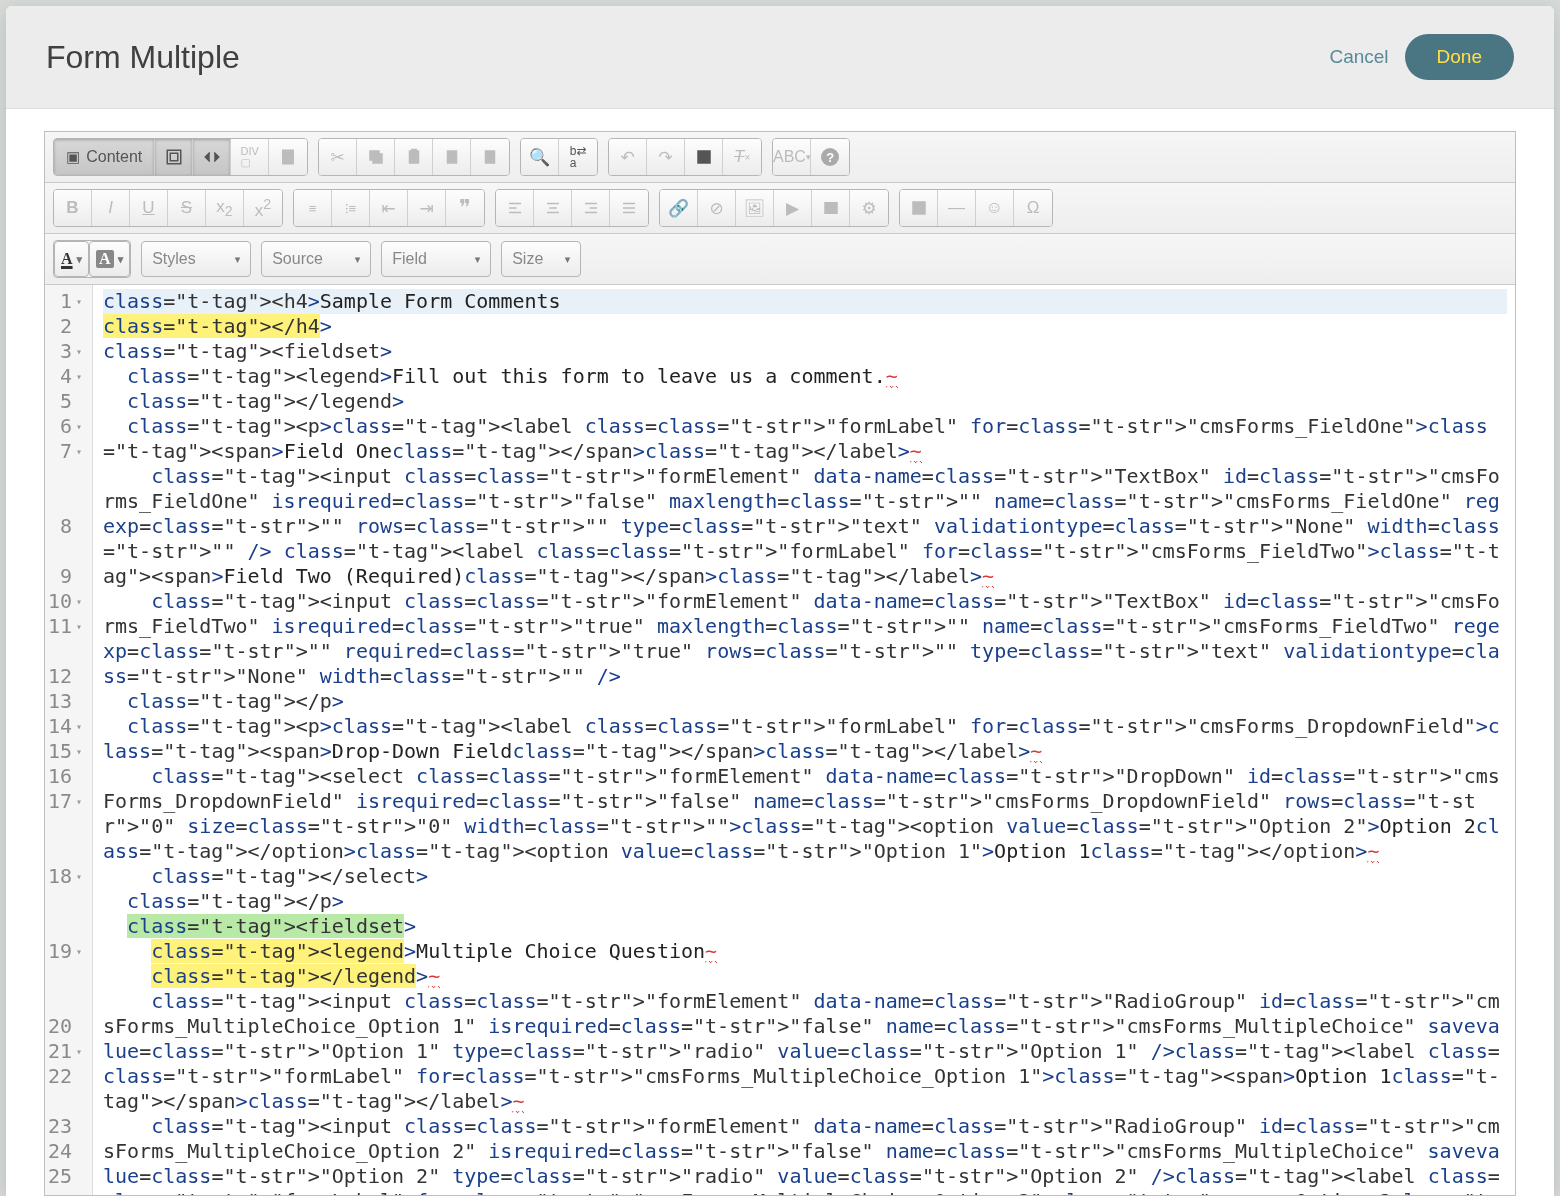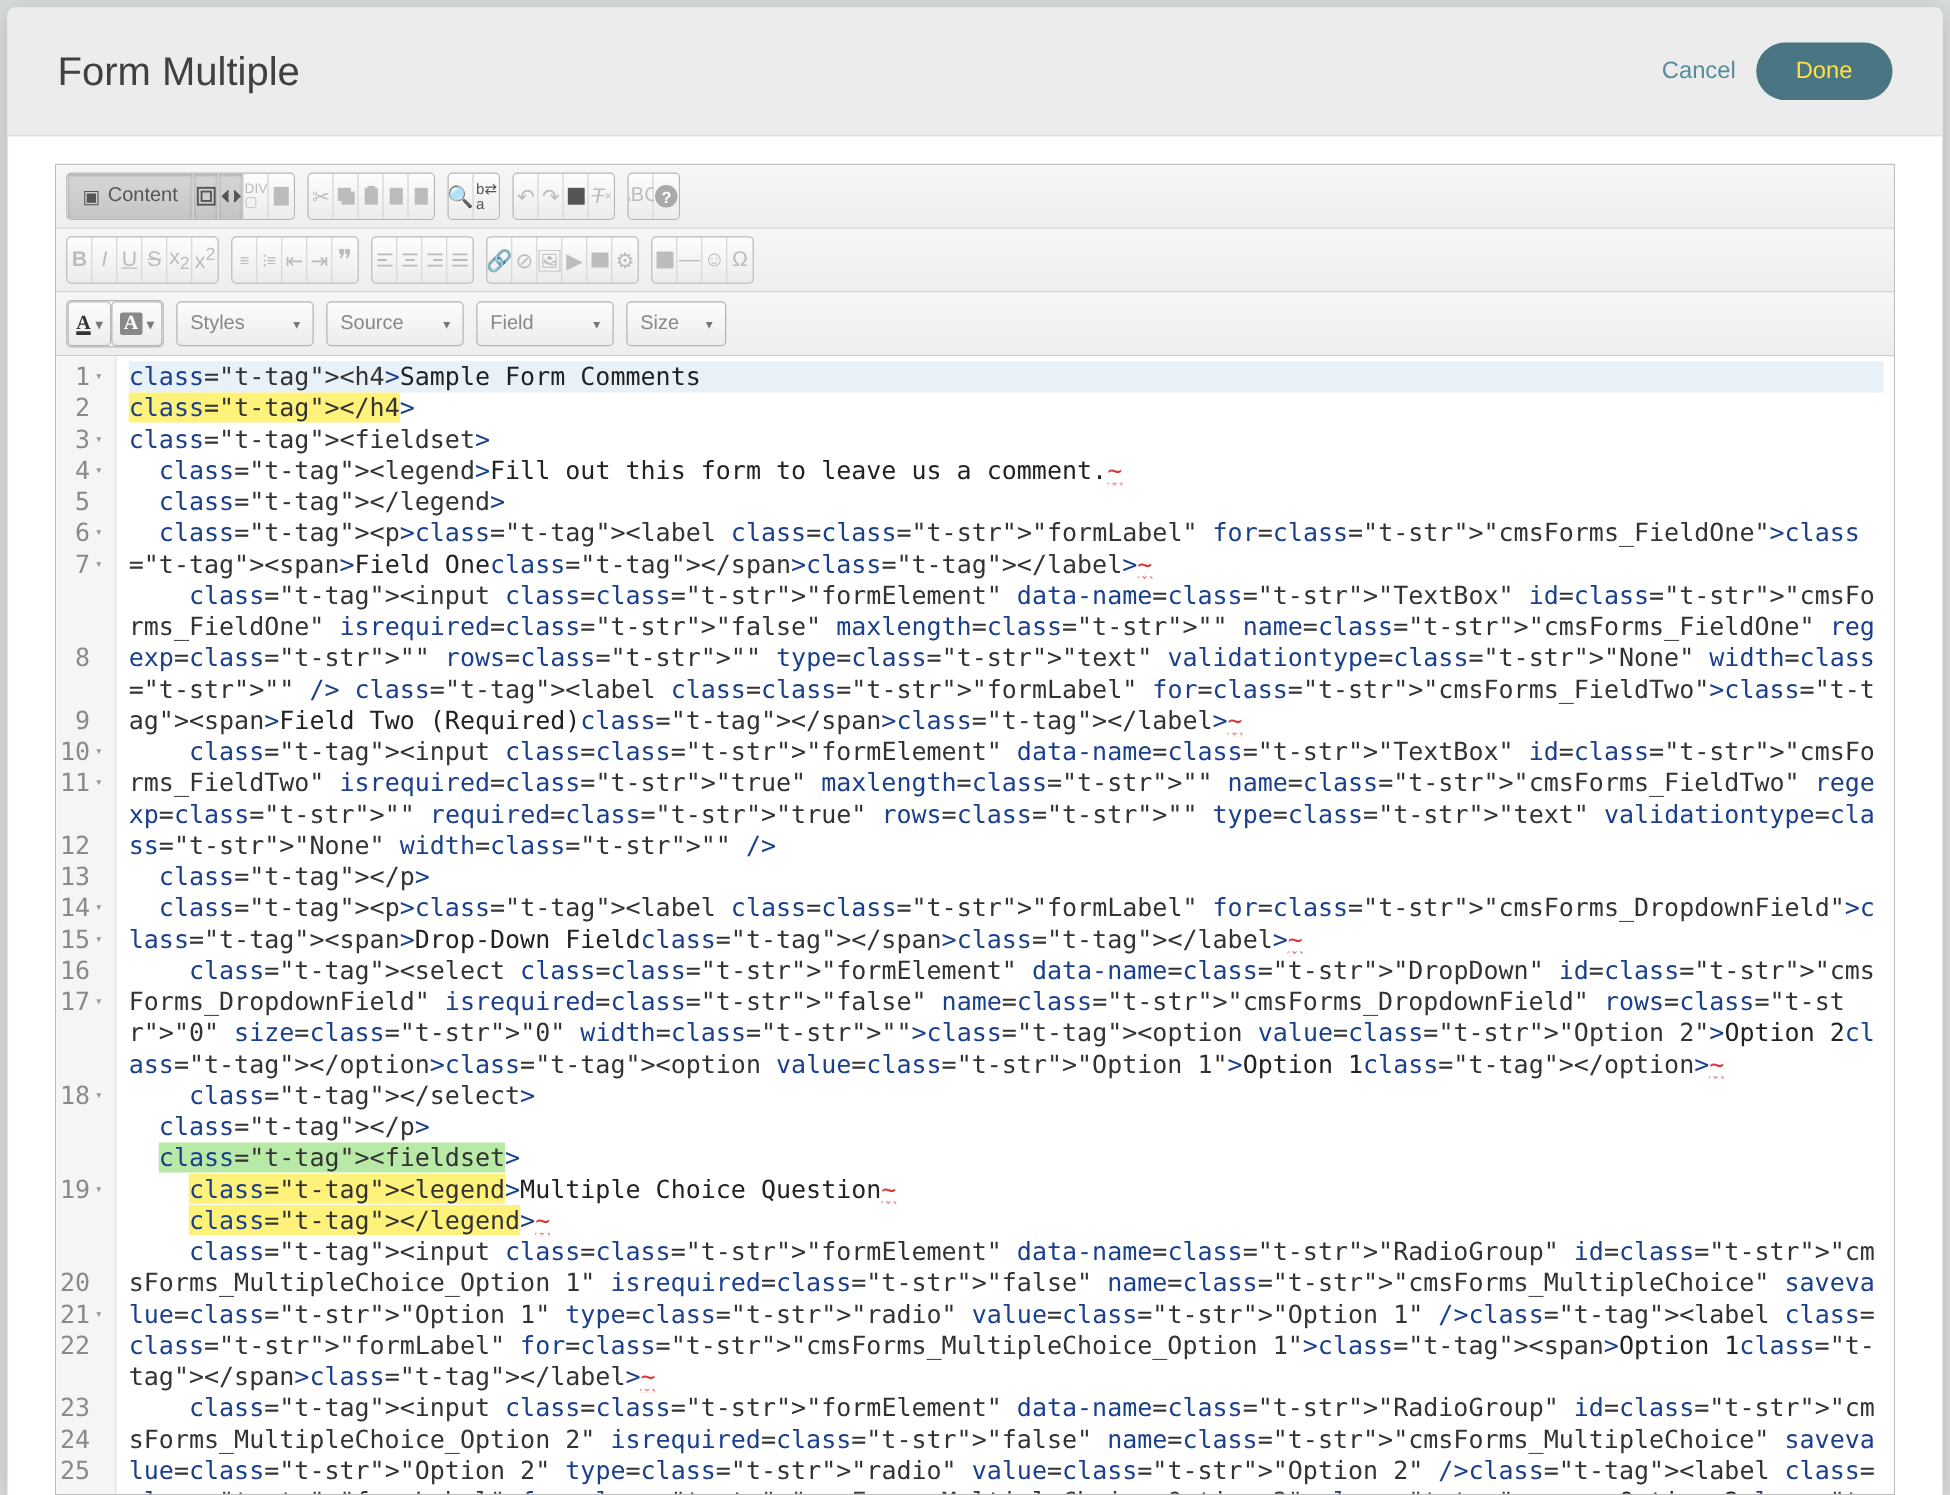--- a/index.html
+++ b/index.html
@@ -72,21 +72,21 @@
     display: inline-flex;
     border: 1px solid #b5b5b5;
     border-radius: 4px;
     overflow: hidden;
     background: #f7f7f7;
   }
   .tbtn {
     display: inline-flex;
     align-items: center;
     justify-content: center;
-    width: 20px;
+    width: 38px;
     height: 36px;
     border-right: 1px solid #d0d0d0;
     color: #555;
     font-size: 17px;
     cursor: pointer;
     background: linear-gradient(#fdfdfd,#ececec);
     user-select: none;
   }
   .tbtn:last-child { border-right: none; }
   .tbtn.disabled { color: #bcbcbc; cursor: default; }

